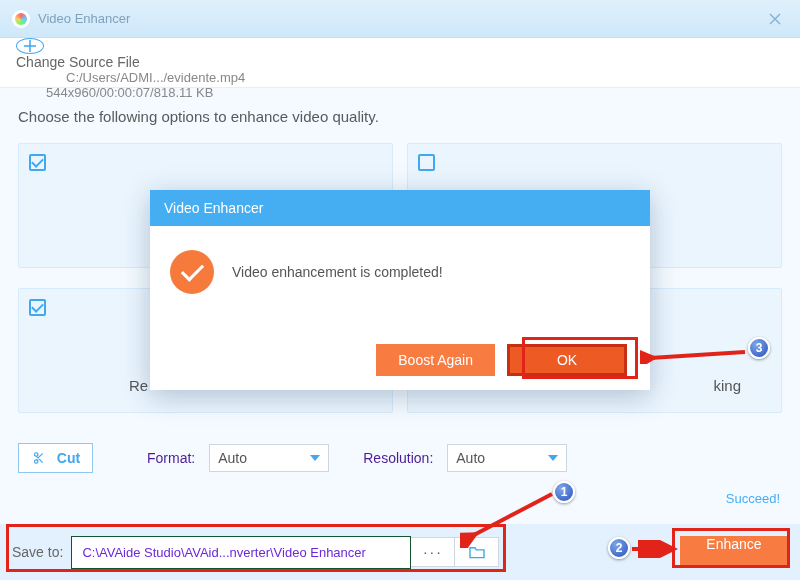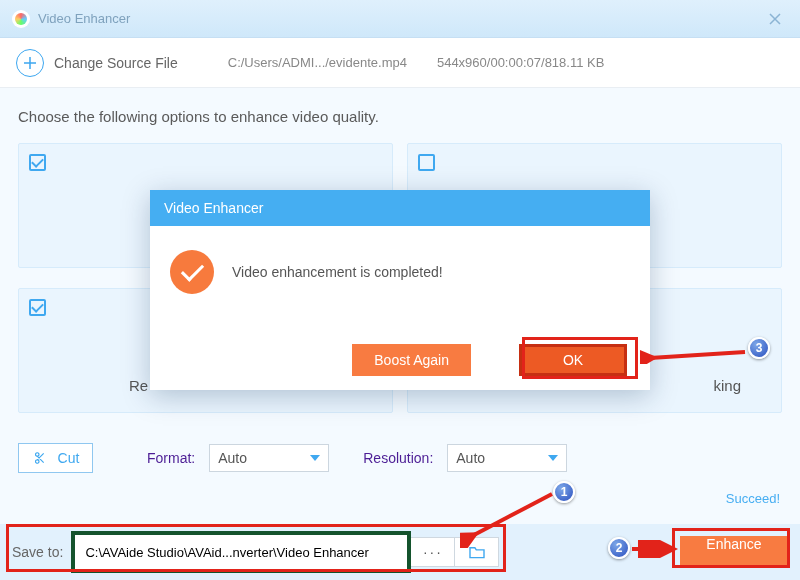--- a/index.html
+++ b/index.html
@@ -3,54 +3,54 @@
 <meta charset="utf-8">
 <style>
   * { box-sizing: border-box; margin: 0; padding: 0; font-family: -apple-system, "Segoe UI", Arial, sans-serif; }
   body { width: 800px; height: 580px; background: #f4faff; position: relative; overflow: hidden; font-size: 14px; color: #555; }
   .titlebar { height: 38px; background: linear-gradient(#dff0fc,#cfe8fa); display:flex; align-items:center; padding:0 12px; border-bottom:1px solid #c6dff3;}
   .titlebar .app-icon{width:18px;height:18px;border-radius:50%;background:#fff;display:flex;align-items:center;justify-content:center;margin-right:8px;}
   .palette{width:12px;height:12px;position:relative;}
   .palette::before{content:"";position:absolute;inset:0;border-radius:50%;background:conic-gradient(#f66,#6cf,#6f6,#fc6,#f66);}
   .titlebar .title{color:#7fa2bd;font-size:13px;}
   .titlebar .close{margin-left:auto;width:26px;height:26px;display:flex;align-items:center;justify-content:center;cursor:pointer;}
-  .topbar{height:50px;background:#fff;border-bottom:1px solid #e9eef3;display:flex;align-items:center;padding:0 16px;color:#666;}
+  .topbar{height:50px;background:#fff;border-bottom:1px solid #e9eef3;display:flex;padding:0 16px;color:#666;flex-direction:column;}
   .plus-btn{width:28px;height:28px;border:1.5px solid #3da7f0;border-radius:50%;display:flex;align-items:center;justify-content:center;color:#3da7f0;margin-right:10px;cursor:pointer;}
   .filepath{margin-left:50px;color:#888;font-size:13px;}
   .meta{margin-left:30px;color:#888;font-size:13px;}
   .content{padding:20px 18px 0 18px;}
   .instr{color:#5a5a5a;font-size:15px;margin-bottom:18px;}
   .row{display:flex;gap:14px;margin-bottom:20px;}
   .card{flex:1;height:125px;background:#eaf5fe;border:1px solid #d6ebfb;border-radius:2px;position:relative;padding:10px;}
   .chk{width:17px;height:17px;border:2px solid #3fa8f0;border-radius:2px;display:flex;align-items:center;justify-content:center;position:absolute;top:10px;left:10px;}
   .chk.checked::after{content:"";width:9px;height:5px;border-left:2px solid #3fa8f0;border-bottom:2px solid #3fa8f0;transform:rotate(-45deg);margin-top:-3px;}
   .card-label{position:absolute;bottom:18px;left:0;right:0;text-align:center;font-size:15px;font-weight:500;color:#555;}
   .controls{display:flex;align-items:center;gap:14px;padding:10px 0;}
-  .cut-btn{width:75px;height:30px;border:1px solid #8fc7f0;background:#fff;display:flex;align-items:center;justify-content:center;gap:12px;color:#3fa8f0;cursor:pointer;}
+  .cut-btn{width:75px;height:30px;border:1px solid #8fc7f0;background:#fff;display:flex;align-items:center;justify-content:center;gap:12px;color:#3fa8f0;cursor:pointer;font-weight:bold;}
   .lbl{margin-left:40px;color:#4c1d95;}
   .select{width:120px;height:28px;border:1px solid #ccd6df;background:#fff;display:flex;align-items:center;padding:0 8px;justify-content:space-between;cursor:pointer;}
   .tri{width:0;height:0;border-left:5px solid transparent;border-right:5px solid transparent;border-top:6px solid #3fa8f0;}
   .preview-btn{margin-left:auto;width:100px;height:30px;background:#f87b41;color:#fff;display:flex;align-items:center;justify-content:center;cursor:pointer;}
   .succeed{text-align:right;color:#47aef2;font-size:13px;margin-top:8px;padding-right:2px;}
   .bottombar{position:absolute;bottom:0;left:0;right:0;height:56px;background:#e2f1fd;display:flex;align-items:center;padding:0 12px;}
   .save-lbl{color:#666;margin-right:8px;}
-  .path-input{width:340px;height:42px;background:#fff;border:4px solid #14532d;display:flex;align-items:center;padding:0 10px;color:#000000;font-size:13px;}
+  .path-input{width:340px;height:33px;background:#fff;border:1px solid #14532d;display:flex;align-items:center;padding:0 10px;color:#6d28d9;font-size:13px;}
   .dots-btn{width:44px;height:30px;background:#fff;border:1px solid #cfd8e0;border-left:none;display:flex;align-items:center;justify-content:center;color:#555;letter-spacing:2px;cursor:pointer;}
   .folder-btn{width:44px;height:30px;background:#fff;border:1px solid #cfd8e0;border-left:none;display:flex;align-items:center;justify-content:center;cursor:pointer;}
   .enhance-btn{margin-left:auto;width:108px;height:32px;background:#f87b41;color:#fff;display:flex;align-items:flex-start;justify-content:center;cursor:pointer;}
   
   .dialog{position:absolute;left:150px;top:190px;width:500px;height:200px;background:#fff;box-shadow:0 6px 26px rgba(0,40,80,.25);}
   .dialog-head{height:36px;background:#45aef2;color:#fff;display:flex;align-items:center;padding:0 14px;font-size:14px;}
   .dialog-body{padding:24px 20px 0 20px;display:flex;align-items:center;gap:18px;}
   .check-badge{width:44px;height:44px;background:#f77a3d;border-radius:50%;display:flex;align-items:center;justify-content:center;}
   .check-badge::after{content:"";width:18px;height:9px;border-left:3px solid #fff;border-bottom:3px solid #fff;transform:rotate(-45deg);margin-top:-4px;}
   .dialog-btns{position:absolute;bottom:14px;right:23px;display:flex;gap:12px;}
   .btn{height:32px;padding:0 22px;color:#fff;display:flex;align-items:center;justify-content:center;cursor:pointer;font-size:14px;}
   .btn.boost{background:#f87b41;}
-  .btn.ok{background:#ed5a24;border:3px solid #c62f12;width:108px;margin-left:36px;}
+  .btn.ok{background:#ed5a24;border:3px solid #c62f12;width:120px;}
   
   .redbox{position:absolute;border:3px solid #e2231a;pointer-events:none;}
   .num-badge{position:absolute;width:22px;height:22px;border-radius:50%;background:radial-gradient(circle at 35% 30%,#7ea8e8,#2a4fbf);border:2px solid #fff;color:#fff;font-weight:bold;font-size:12px;display:flex;align-items:center;justify-content:center;box-shadow:0 1px 3px rgba(0,0,0,.4);}
   .arrow{position:absolute;pointer-events:none;}
   svg{display:block;}
 </style>
 </head>
 <body>
 
 <div class="titlebar">

